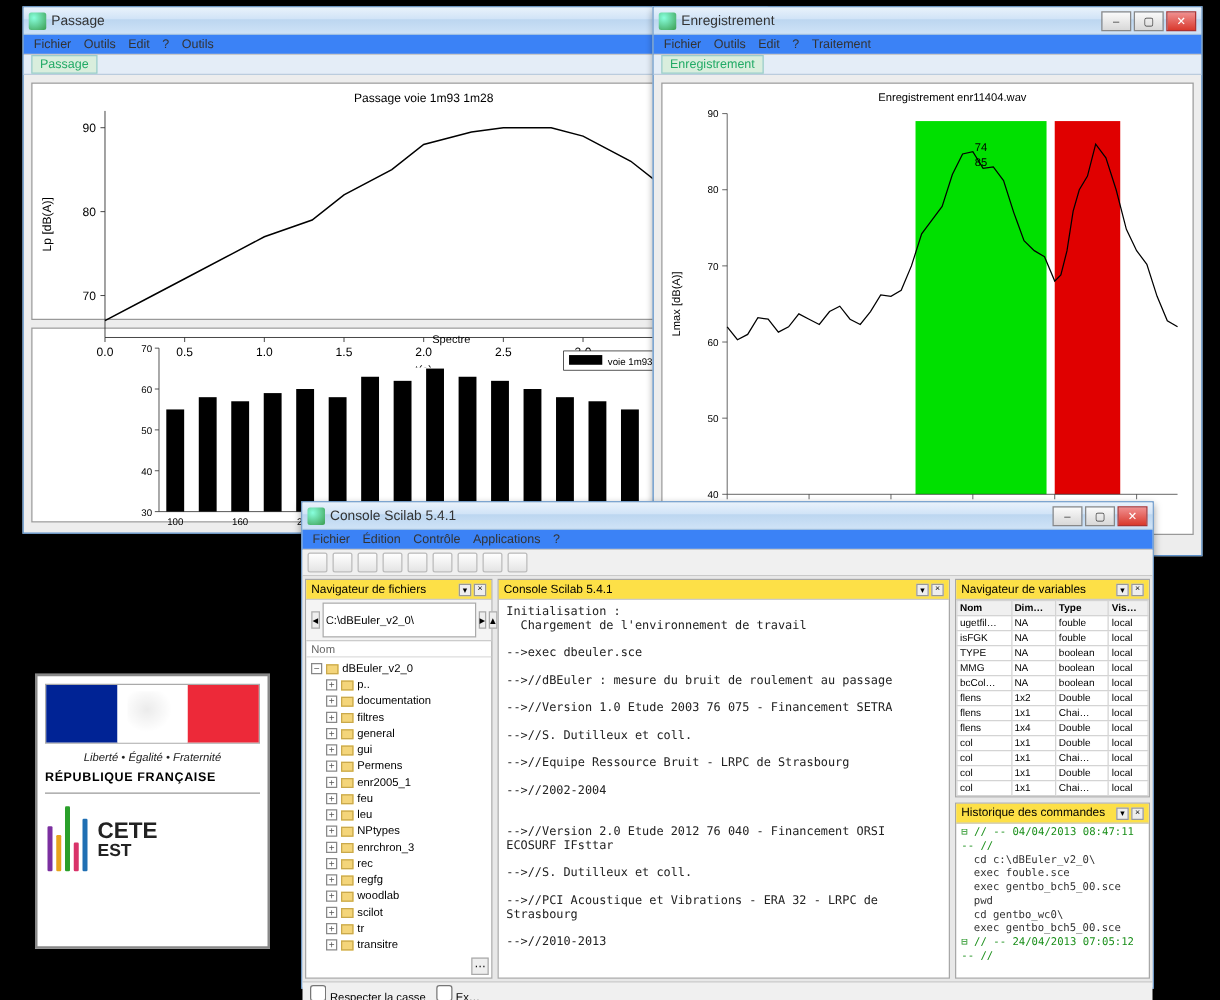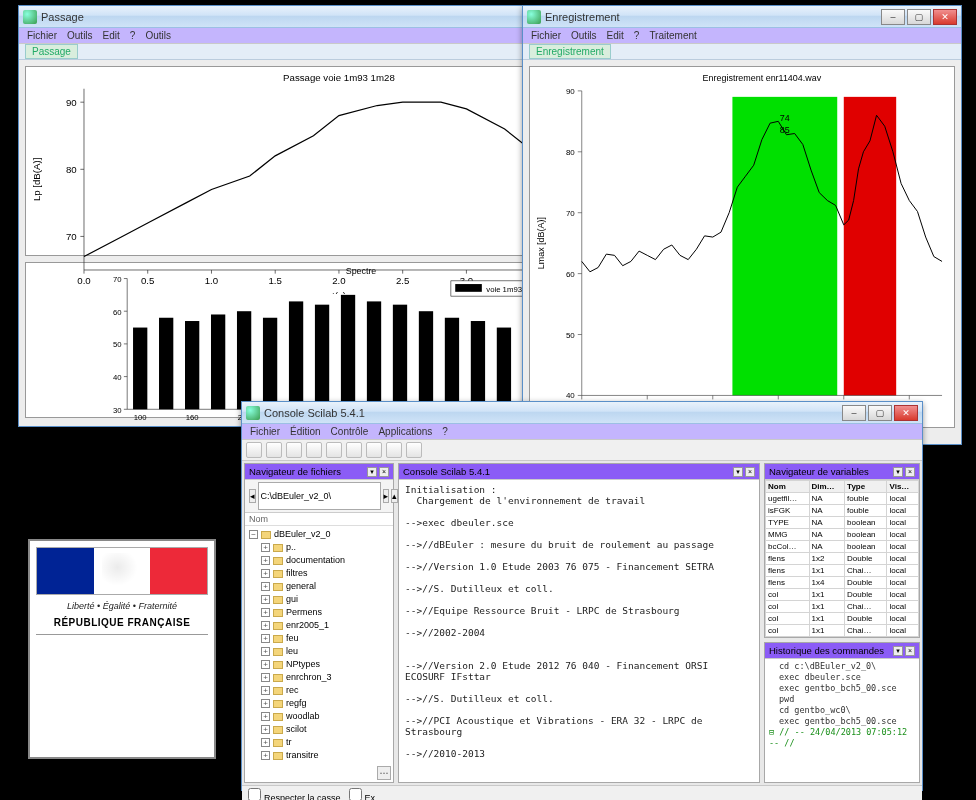--- a/index.html
+++ b/index.html
@@ -27,21 +27,21 @@
   }
   .titlebar .icon { width: 14px; height: 14px; margin-right: 4px;
     background: radial-gradient(circle at 30% 30%, #8fd, #3a9c4e); border-radius: 2px; }
   .titlebar .controls { margin-left: auto; display: flex; gap: 2px; }
   .ctl { width: 24px; height: 16px; border: 1px solid #888;
     background: linear-gradient(#fafafa,#d8d8d8); font-size: 9px;
     display: flex; align-items: center; justify-content: center; color:#333; }
   .ctl.close { background: linear-gradient(#f08f8f,#d93a2e); color:#fff; border-color:#a33; }
   .menubar {
     display: flex; gap: 10px; padding: 2px 8px;
-    background: #c4b5fd; border-bottom: 1px solid #c9c9c9;
+    background: #3b82f6; border-bottom: 1px solid #c9c9c9;
     font-size: 10px; color: #333;
   }
   .tabstrip {
     padding: 2px 6px; background: #e4edf7;
     font-size: 10px; color:#2a6; border-bottom:1px solid #bcd;
   }
   .tabstrip span { background:#d9eedd; padding:1px 6px; border:1px solid #9cc; }
   .plot-area { background:#fff; margin:6px; border:1px solid #999; }
   svg { display:block; }
 
@@ -51,38 +51,38 @@
     background:#fff; border:2px solid #888; padding:6px;
     display:flex; flex-direction:column; gap:6px;
   }
   .rf-flag { display:flex; height:48px; border:1px solid #aaa; }
   .rf-flag .b { flex:1; background:#002395; }
   .rf-flag .w { flex:1; background:#fff; position:relative; }
   .rf-flag .r { flex:1; background:#ed2939; }
   .rf-flag .w::after{ content:""; position:absolute; left:14%; top:10%; width:70%; height:80%;
     background: radial-gradient(ellipse at 40% 40%, rgba(0,0,0,.08), transparent 60%); }
   .rf-motto { font-style:italic; font-size:9px; text-align:center; color:#222; }
-  .rf-name { font-size:10px; text-align:center; letter-spacing:.5px; font-weight:600; }
+  .rf-name { font-size:10px; text-align:left; letter-spacing:.5px; font-weight:600; }
   .sep { height:1px; background:#999; }
   .cete { display:flex; align-items:center; gap:8px; padding:4px 2px; }
   .cete-bars { display:flex; gap:3px; align-items:flex-end; height:52px; }
   .cete-bars div { width:4px; border-radius:1px; }
   .cete-text { font-size:18px; font-weight:700; line-height:1; color:#222; }
   .cete-text small { display:block; font-size:14px; font-weight:600; }
 
   
   .scilab .toolbar {
     display:flex; align-items:center; gap:4px;
     padding:2px 4px; background:#f0f0f0; border-bottom:1px solid #c9c9c9;
   }
   .tbtn { width:16px; height:16px; border:1px solid #bbb;
     background:linear-gradient(#fff,#e4e4e4); border-radius:2px; }
   .scilab-body { display:flex; height:calc(100% - 64px); background:#e8e8e8; }
   .panel { background:#fff; border:1px solid #a8a8a8; margin:2px; display:flex; flex-direction:column; }
-  .panel-title { font-size:9.5px; padding:2px 4px; background:#8b5cf6; border-bottom:1px solid #ccc;
+  .panel-title { font-size:9.5px; padding:2px 4px; background:#fde047; border-bottom:1px solid #ccc;
     display:flex; justify-content:space-between; align-items:center; }
   .panel-title .pinbox { display:flex; gap:2px; }
   .pin { width:10px; height:10px; border:1px solid #999; background:#eee; font-size:7px;
     display:flex; align-items:center; justify-content:center; }
   .file-nav { width:150px; }
   .file-list { flex:1; overflow:auto; font-size:9px; line-height:13px; padding:2px; }
   .file-list div { display:flex; align-items:center; gap:3px; padding:0 2px; }
   .folder-ico { width:10px; height:8px; background:#f4d57a; border:1px solid #caa94b; }
   .file-ico { width:9px; height:10px; background:#fff; border:1px solid #999; }
   .plus { width:9px; height:9px; border:1px solid #888; font-size:8px; line-height:7px;
@@ -566,22 +566,23 @@
       </div>
       <div class="panel hist">
         <div class="panel-title">
           <span>Historique des commandes</span>
           <div class="pinbox">
               <div class="pin">▾</div>
               <div class="pin">×</div>
             </div>
         </div>
         <div class="hist-body" id="hist-body">
+            <div class="ts">⊟ // -- 04/04/2013 08:47:11 -- //</div>
             <div class="cmd">cd c:\dBEuler_v2_0\</div>
-            <div class="cmd">exec dbeuler.sce</div>
+            <div class="cmd">exec fouble.sce</div>
             <div class="cmd">exec gentbo_bch5_00.sce</div>
             <div class="cmd">pwd</div>
             <div class="cmd">cd gentbo_wc0\</div>
             <div class="cmd">exec gentbo_bch5_00.sce</div>
             <div class="ts">⊟ // -- 24/04/2013 07:05:12 -- //</div>
           </div>
       </div>
     </div>
   </div>
 
@@ -593,13 +594,26 @@
 
 <div class="logo-block">
   <div class="rf-flag">
     <div class="b"></div>
       <div class="w"></div>
       <div class="r"></div>
   </div>
   <div class="rf-motto">Liberté • Égalité • Fraternité</div>
   <div class="rf-name">RÉPUBLIQUE FRANÇAISE</div>
   <div class="sep"></div>
+  <div class="cete">
+    <div class="cete-bars">
+      <div style="height:70%;background:#7b2fa0"></div>
+      <div style="height:55%;background:#e8a31c"></div>
+      <div style="height:100%;background:#2aa02a"></div>
+      <div style="height:45%;background:#d9336a"></div>
+      <div style="height:80%;background:#1f6fb3"></div>
+    </div>
+    <div class="cete-text">
+      <span>CETE</span>
+      <small>EST</small>
+    </div>
+  </div>
 </div>
 
 </body></html>

